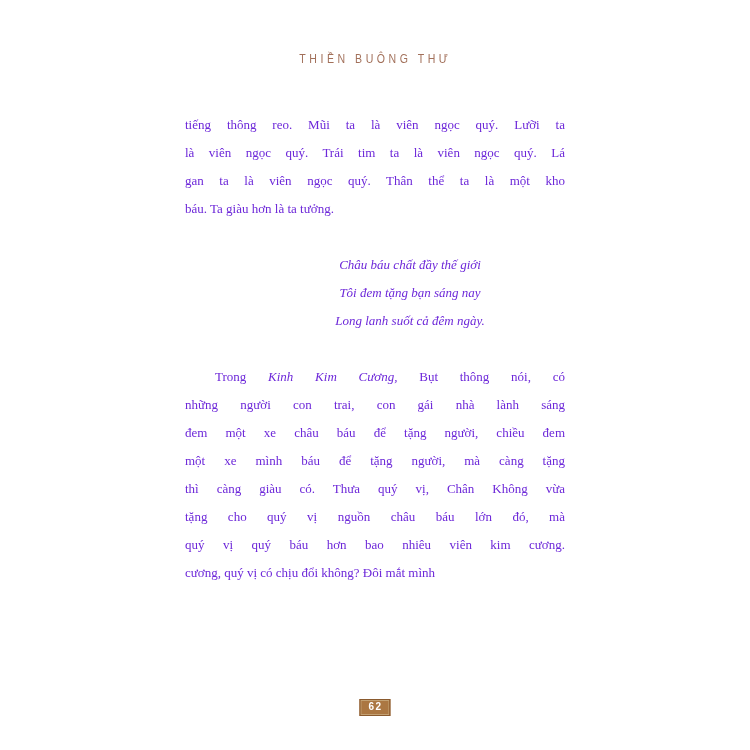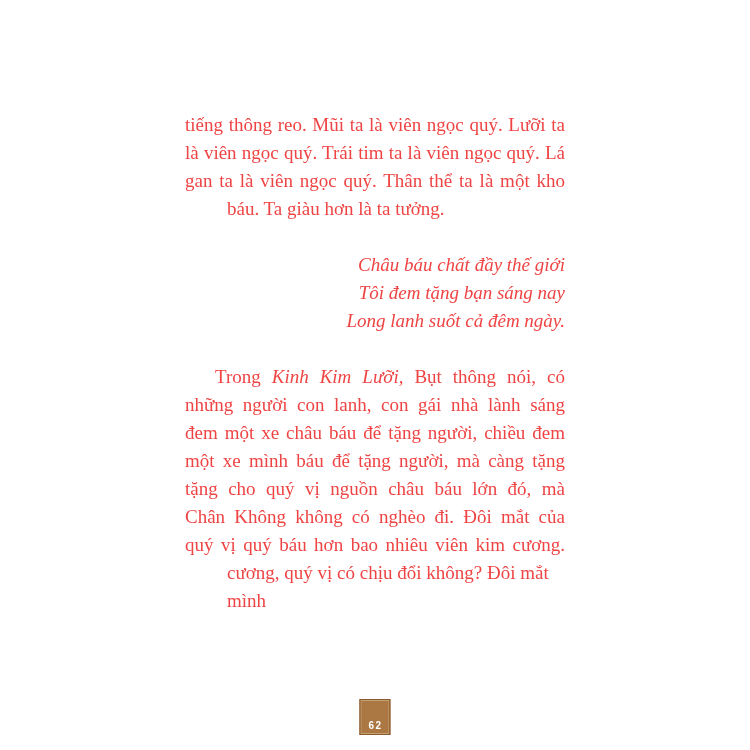--- a/index.html
+++ b/index.html
@@ -31,88 +31,90 @@
     display: inline-block;
     transform: scaleX(0.88);
     transform-origin: center;
   }
   .text-block {
     position: absolute;
     top: 111px;
     left: 50%;
     transform: translateX(-50%);
     width: 380px;
-    color: #ef4444;
-    font-size: 19px;
+    color: #6d28d9;
+    font-size: 13px;
     line-height: 28px;
   }
   .para { text-align: justify; }
   .para .jline {
     text-align: justify;
     text-align-last: justify;
     white-space: normal;
   }
   .para .lastline {
     text-align: left;
     text-align-last: left;
-    margin-left: 42px;
   }
   .para .indent { text-indent: 30px; }
   .poem {
     margin-top: 28px;
     margin-bottom: 28px;
     padding-left: 70px;
     font-style: italic;
   }
   .poem .poem-line {
     line-height: 28px;
-    text-align: right;
+    text-align: center;
   }
   .page-number-badge {
     position: absolute;
     top: 699px;
     left: 50%;
     transform: translateX(-50%);
     background: #ab7742;
     border: 1px solid #8a5a2e;
     box-shadow: inset 0 0 0 1px #c3a173;
     color: #ffffff;
     font-family: "Liberation Sans", sans-serif;
     font-size: 10px;
     font-weight: 700;
     letter-spacing: 1.5px;
-    padding: 20px 7px 2px 8px;
+    padding: 1px 7px 2px 8px;
     line-height: 12px;
   }
 </style>
 </head>
 <body>
 
 <div class="page">
 
+  <div class="running-head">
+    <span class="rh-inner">THIỀN BUÔNG THƯ</span>
+  </div>
 
   <div class="text-block">
       <div class="para">
         <div class="jline"><span>tiếng thông reo. Mũi ta là viên ngọc quý. Lưỡi ta</span></div>
         <div class="jline"><span>là viên ngọc quý. Trái tim ta là viên ngọc quý. Lá</span></div>
         <div class="jline"><span>gan ta là viên ngọc quý. Thân thể ta là một kho</span></div>
         <div class="lastline"><span>báu. Ta giàu hơn là ta tưởng.</span></div>
       </div>
       <div class="poem">
         <div class="poem-line"><span>Châu báu chất đầy thế giới</span></div>
         <div class="poem-line"><span>Tôi đem tặng bạn sáng nay</span></div>
         <div class="poem-line"><span>Long lanh suốt cả đêm ngày.</span></div>
       </div>
       <div class="para">
-        <div class="jline indent"><span>Trong </span><i>Kinh Kim Lưỡi,</i><span> Bụt thông nói, có</span></div>
-        <div class="jline"><span>những người con lanh, con gái nhà lành sáng</span></div>
+        <div class="jline indent"><span>Trong </span><i>Kinh Kim Cương,</i><span> Bụt thông nói, có</span></div>
+        <div class="jline"><span>những người con trai, con gái nhà lành sáng</span></div>
         <div class="jline"><span>đem một xe châu báu để tặng người, chiều đem</span></div>
         <div class="jline"><span>một xe mình báu để tặng người, mà càng tặng</span></div>
+        <div class="jline"><span>thì càng giàu có. Thưa quý vị, Chân Không vừa</span></div>
         <div class="jline"><span>tặng cho quý vị nguồn châu báu lớn đó, mà</span></div>
-        <div class="jline"><span>Chân Không không có nghèo đi. Đôi mắt của</span></div>
         <div class="jline"><span>quý vị quý báu hơn bao nhiêu viên kim cương.</span></div>
         <div class="lastline"><span>cương, quý vị có chịu đổi không? Đôi mắt mình</span></div>
       </div>
     </div>
 
   <div class="page-number-badge">62</div>
 
 </div>
 
 </body></html>

